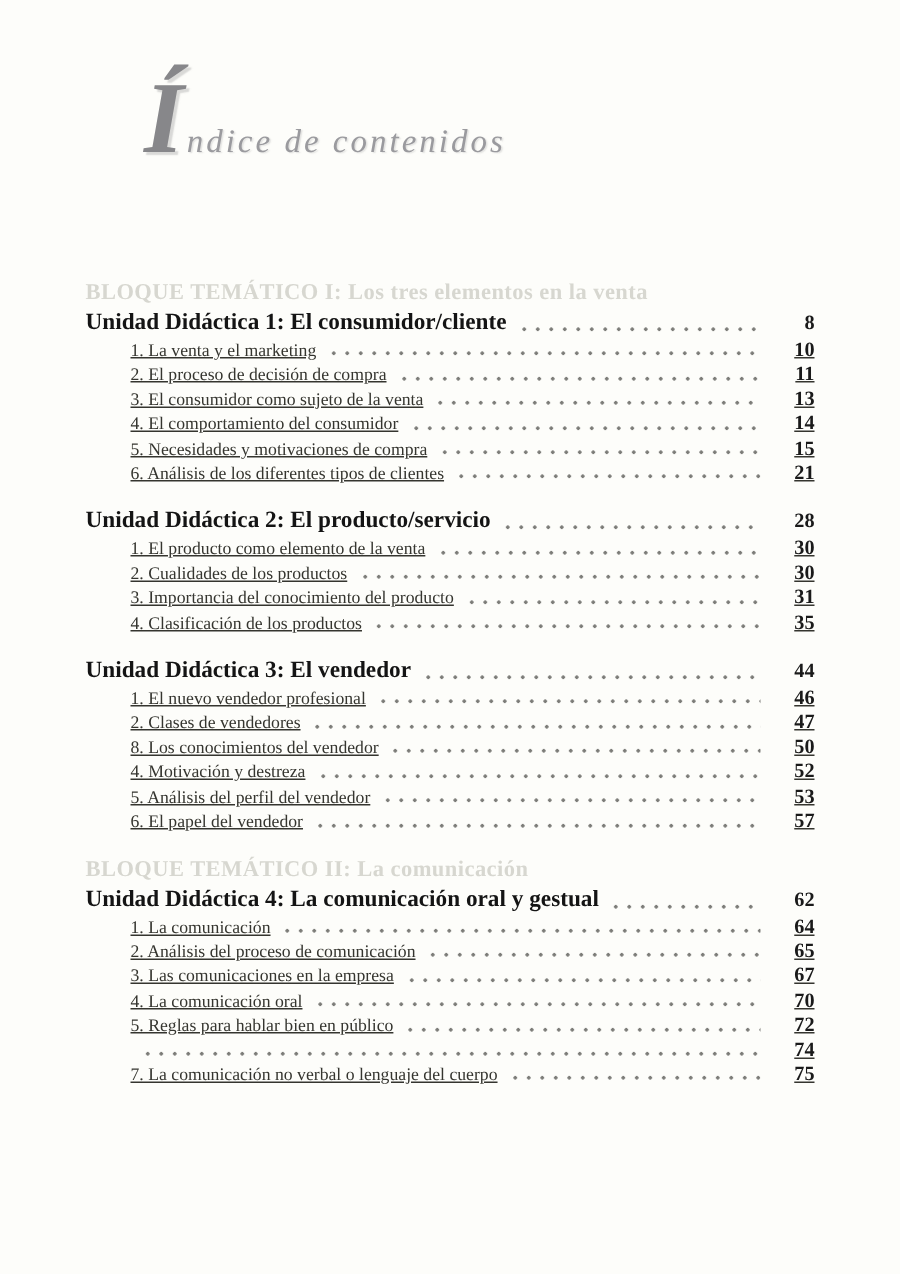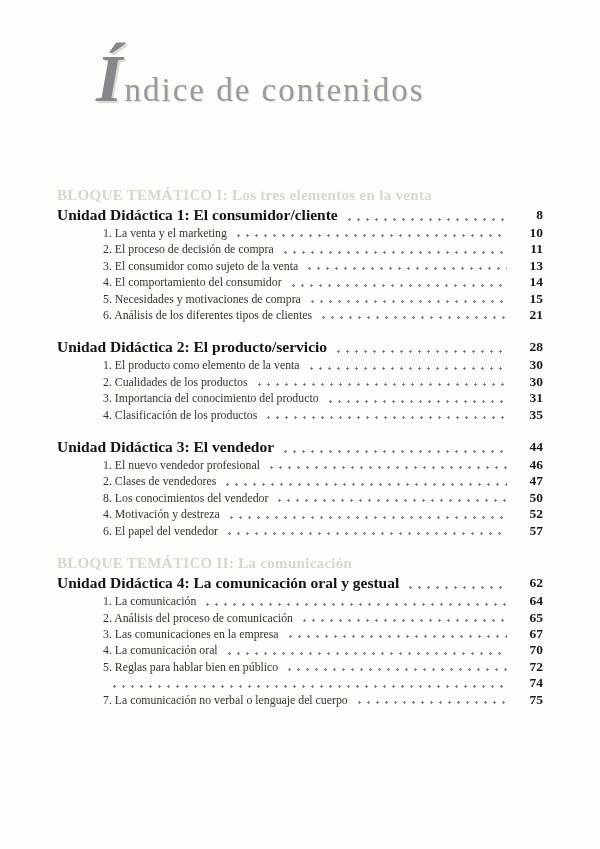--- a/index.html
+++ b/index.html
@@ -37,21 +37,22 @@
   }
   .title-initial {
     font-style: italic;
     font-weight: bold;
     font-size: 68px;
     line-height: 0.95;
     color: var(--title-initial, #87878a);
     text-shadow: 2px 2px 1px rgba(150,150,150,0.35);
   }
   .title-rest {
-    font-size: 33px;
+    font-style: italic;
+    font-size: 22px;
     letter-spacing: 2px;
     margin-left: 2px;
     color: var(--title-rest, #9a9a9e);
     text-shadow: 1px 1px 1px rgba(160,160,160,0.3);
   }
   
   .toc {
     position: absolute;
     left: 57px;
     right: 57px;
@@ -69,24 +70,25 @@
     display: flex;
     align-items: center;
   }
   .heading-row {
     font-weight: bold;
     font-size: 15.5px;
     line-height: 20px;
     color: var(--heading-text, #141414);
   }
   .item-row {
-    margin-left: 46px;
+    margin-left: 30px;
     font-size: 11.8px;
     line-height: 16.4px;
     color: var(--item-text, #35352f);
+    text-decoration: underline;
   }
   .heading-label, .item-label { white-space: nowrap; flex: none; }
   .leader {
     flex: 1 1 auto;
     align-self: stretch;
     margin-left: 7px;
     margin-right: 10px;
     background-image: radial-gradient(circle, var(--dot-leader, #7c7c78) 1px, rgba(0,0,0,0) 1.35px);
     background-size: 9px 5px;
     background-repeat: repeat-x;
@@ -202,20 +204,25 @@
           <span class="item-label">8. Los conocimientos del vendedor</span>
           <span class="leader"></span>
           <span class="pagenum">50</span>
         </div>
         <div class="row item-row">
           <span class="item-label">4. Motivación y destreza</span>
           <span class="leader"></span>
           <span class="pagenum">52</span>
         </div>
         <div class="row item-row">
+          <span class="item-label">5. Análisis del perfil del vendedor</span>
+          <span class="leader"></span>
+          <span class="pagenum">53</span>
+        </div>
+        <div class="row item-row">
           <span class="item-label">6. El papel del vendedor</span>
           <span class="leader"></span>
           <span class="pagenum">57</span>
         </div>
       </div>
     </div>
 
     <div class="block">
       <div class="block-label">BLOQUE TEMÁTICO II: La comunicación</div>
 

